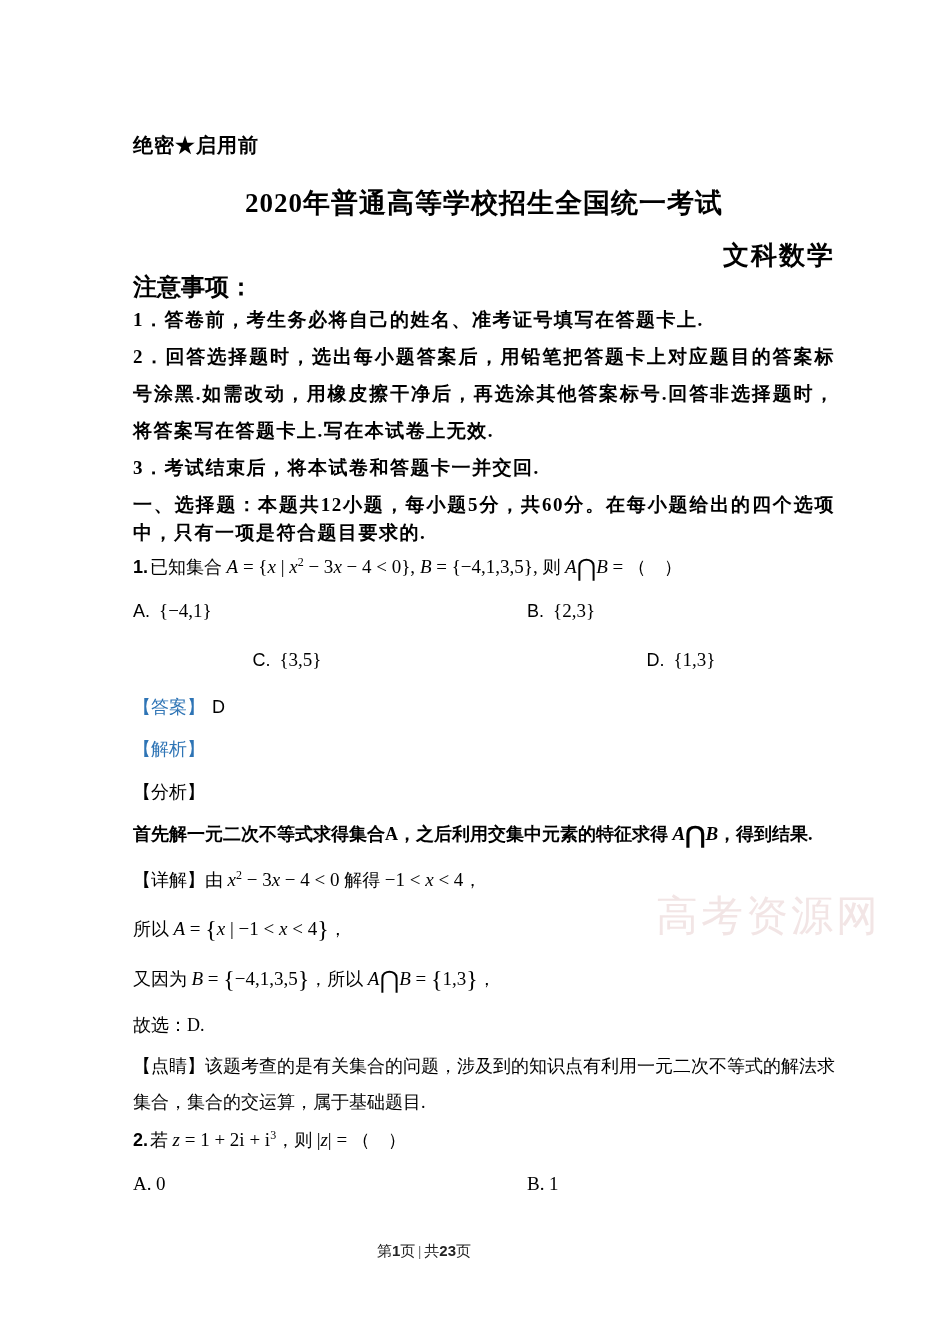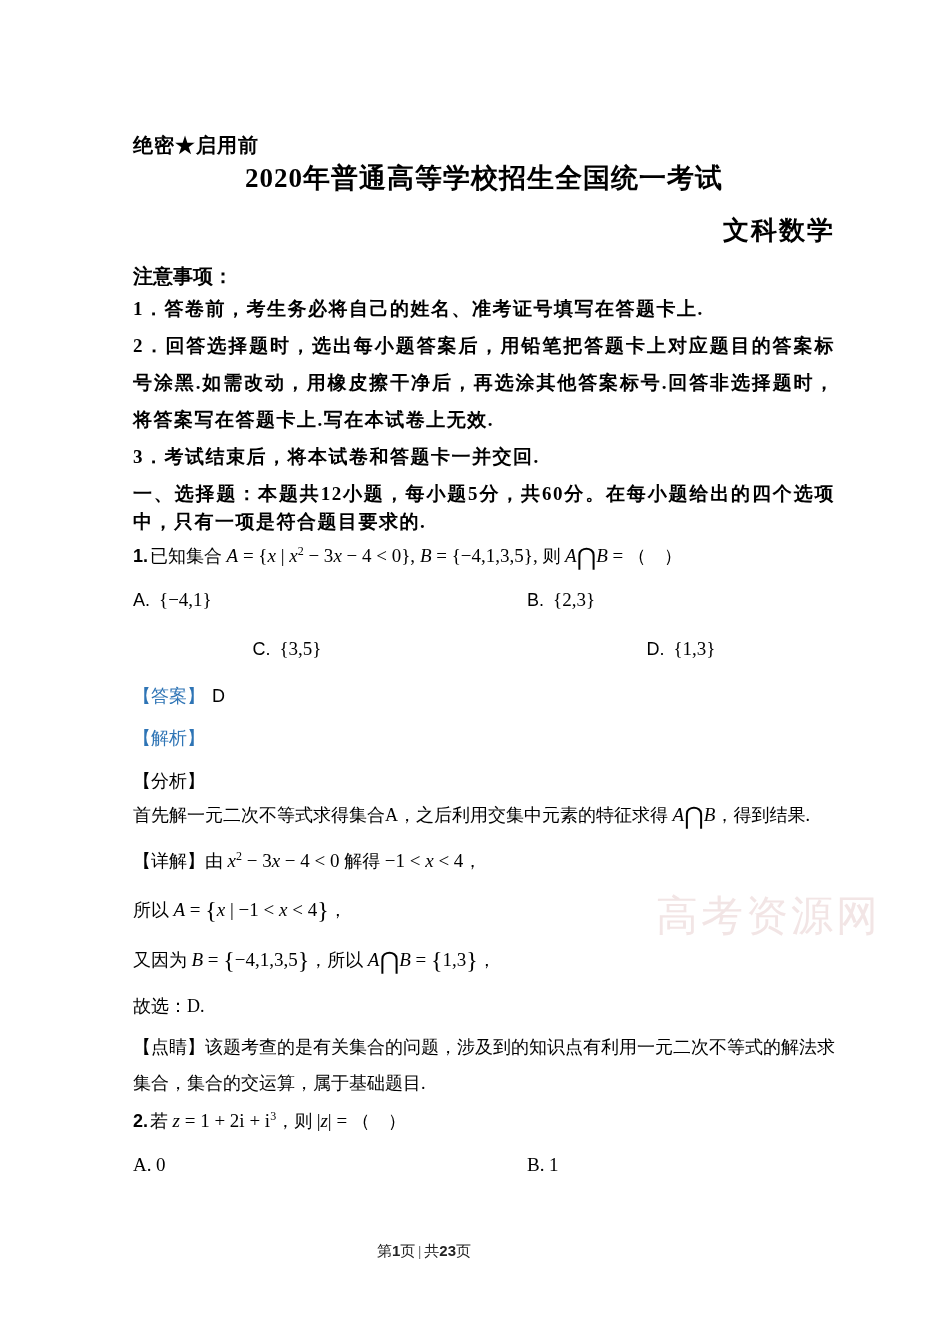--- a/index.html
+++ b/index.html
@@ -8,24 +8,24 @@
     font-family: "Liberation Serif", serif;
     color: #000000;
     position: relative;
     overflow: hidden;
   }
   .page { position: relative; width: 950px; height: 1344px; background: #ffffff; }
   .content { padding: 133px 115px 0 133px; }
   p { margin: 0; }
 
   .secret { font-size: 20px; font-weight: bold; line-height: 25px; letter-spacing: 1px; }
-  .title   { font-size: 27px; font-weight: bold; text-align: center; margin-top: 3px; line-height: 34px; letter-spacing: 1px; }
+  .title   { font-size: 27px; font-weight: bold; text-align: center; margin-top: 28px; line-height: 34px; letter-spacing: 1px; }
   .subject { font-size: 26px; font-weight: bold; text-align: right; margin-top: 19px; line-height: 34px; letter-spacing: 2px; }
 
-  .notice-head { font-size: 20px; font-weight: bold; margin-top: 14px; line-height: 28px; }
+  .notice-head { font-size: 24px; font-weight: bold; line-height: 28px; }
   .notice-item { font-size: 19px; font-weight: bold; line-height: 37px; text-align: justify; letter-spacing: 1.5px; }
   .notice-item:first-of-type { margin-top: 7px; }
 
   .section-head { font-size: 19px; font-weight: bold; line-height: 28px; margin-top: 5px; text-align: justify; letter-spacing: 1.5px; }
 
   .stem { font-size: 18px; line-height: 30px; }
   .stem-q1 { margin-top: 5px; }
   .stem-q2 { margin-top: 5px; }
 
   .opt-row { display: flex; font-size: 18px; line-height: 30px; }
@@ -35,21 +35,21 @@
   .opt-letter { font-family: "Liberation Sans", sans-serif; margin-right: 9px; }
   .opt-value  { font-family: "Liberation Serif", serif; font-size: 19px; }
 
   .answer-line  { margin-top: 18px; font-size: 18px; line-height: 28px; }
   .explain-line { margin-top: 14px; font-size: 18px; line-height: 28px; }
   .analysis-label-line { margin-top: 15px; font-size: 18px; line-height: 28px; }
   .blue { color: #2e74b5; }
   .answer-letter { font-family: "Liberation Sans", sans-serif; margin-left: 7px; }
 
   .body-line { font-size: 18px; line-height: 30px; text-align: justify; }
-  .ln-analysis   { margin-top: 5px; }
+  .ln-analysis   { margin-top: 13px; font-weight: bold; }
   .ln-detail     { margin-top: 15px; line-height: 32px; }
   .ln-step1      { margin-top: 15px; line-height: 32px; }
   .ln-step2      { margin-top: 18px; line-height: 32px; }
   .ln-conclusion { margin-top: 16px; line-height: 28px; }
   .ln-note       { margin-top: 9px; line-height: 36px; }
 
   
   .seg-mi  { font-family: "Liberation Serif", serif; font-style: italic; font-size: 19px; }
   .seg-mn  { font-family: "Liberation Serif", serif; font-size: 19px; }
   .seg-sup { font-family: "Liberation Serif", serif; font-size: 12px; position: relative; top: -0.55em; }

